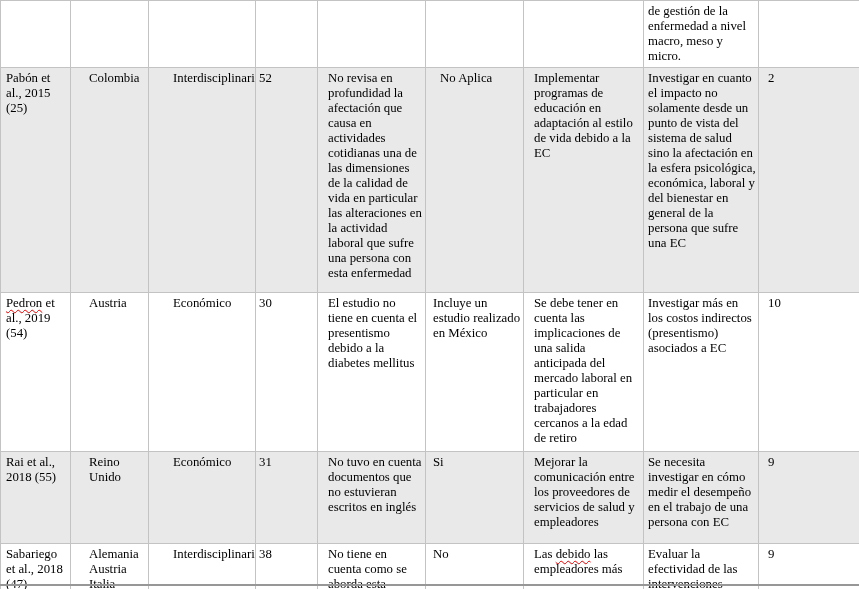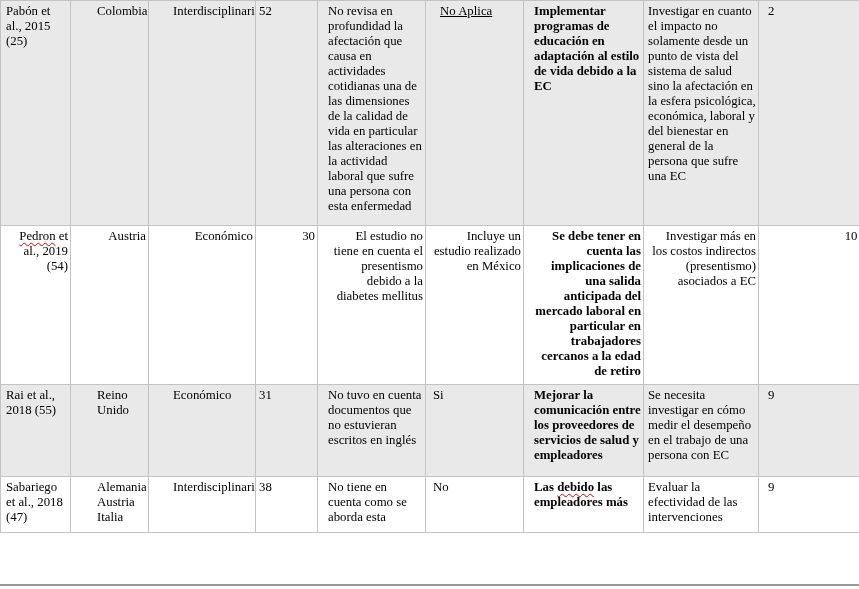--- a/index.html
+++ b/index.html
@@ -21,32 +21,32 @@
   td {
     vertical-align:top;
     border:1px solid #c3c3c3;
     padding:3px 2px 3px 4px;
     overflow:hidden;
   }
   td:last-child { border-right:none; }
   tr.shaded td { background:#e9e9e9; }
   
   td:nth-child(1){ padding-left:5px; }
-  td:nth-child(2){ padding-left:26px; }
+  td:nth-child(2){ padding-left:18px; }
   td:nth-child(3){ padding-left:24px; }
   td:nth-child(4){ padding-left:3px; }
   td:nth-child(5){ padding-left:10px; }
   td:nth-child(6){ padding-left:7px; }
-  td:nth-child(7){ padding-left:10px;font-weight:bold; }
+  td:nth-child(7){ padding-left:10px; }
   td:nth-child(8){ padding-left:4px; }
   td:nth-child(9){ padding-left:9px; }
-  td.indent-more { padding-left:14px;text-decoration:underline; }
+  td.indent-more { padding-left:14px; }
   tr.h-cont  { height:61px; }
   tr.h-pabon { height:225px;margin-left:37px; }
-  tr.h-pedron{ height:159px;text-align:right; }
+  tr.h-pedron{ height:159px; }
   tr.h-rai   { height:92px; }
   tr.h-sab   { height:56px; }
   .misspelled {
     text-decoration-line:underline;
     text-decoration-style:wavy;
     text-decoration-color:#e00000;
     text-decoration-thickness:1px;
     text-underline-offset:2px;
   }
   .bottom-rule {
@@ -67,20 +67,33 @@
         <col style="width:107px">
       <col style="width:62px">
         <col style="width:108px">
         <col style="width:98px">
       <col style="width:120px">
         <col style="width:115px">
         <col style="width:101px">
     </colgroup>
 
     <tbody>
+        <tr class="h-cont">
+      <td></td>
+      <td></td>
+      <td></td>
+      <td></td>
+      <td></td>
+      <td></td>
+      <td></td>
+      <td>
+        <span>de gestión de la enfermedad a nivel macro, meso y micro.</span>
+      </td>
+      <td></td>
+    </tr>
 
     <tr class="shaded h-pabon">
       <td>
         <span>Pabón et al., 2015 (25)</span>
       </td>
       <td>
         <span>Colombia</span>
       </td>
       <td>
         <span>Interdisciplinario</span>

